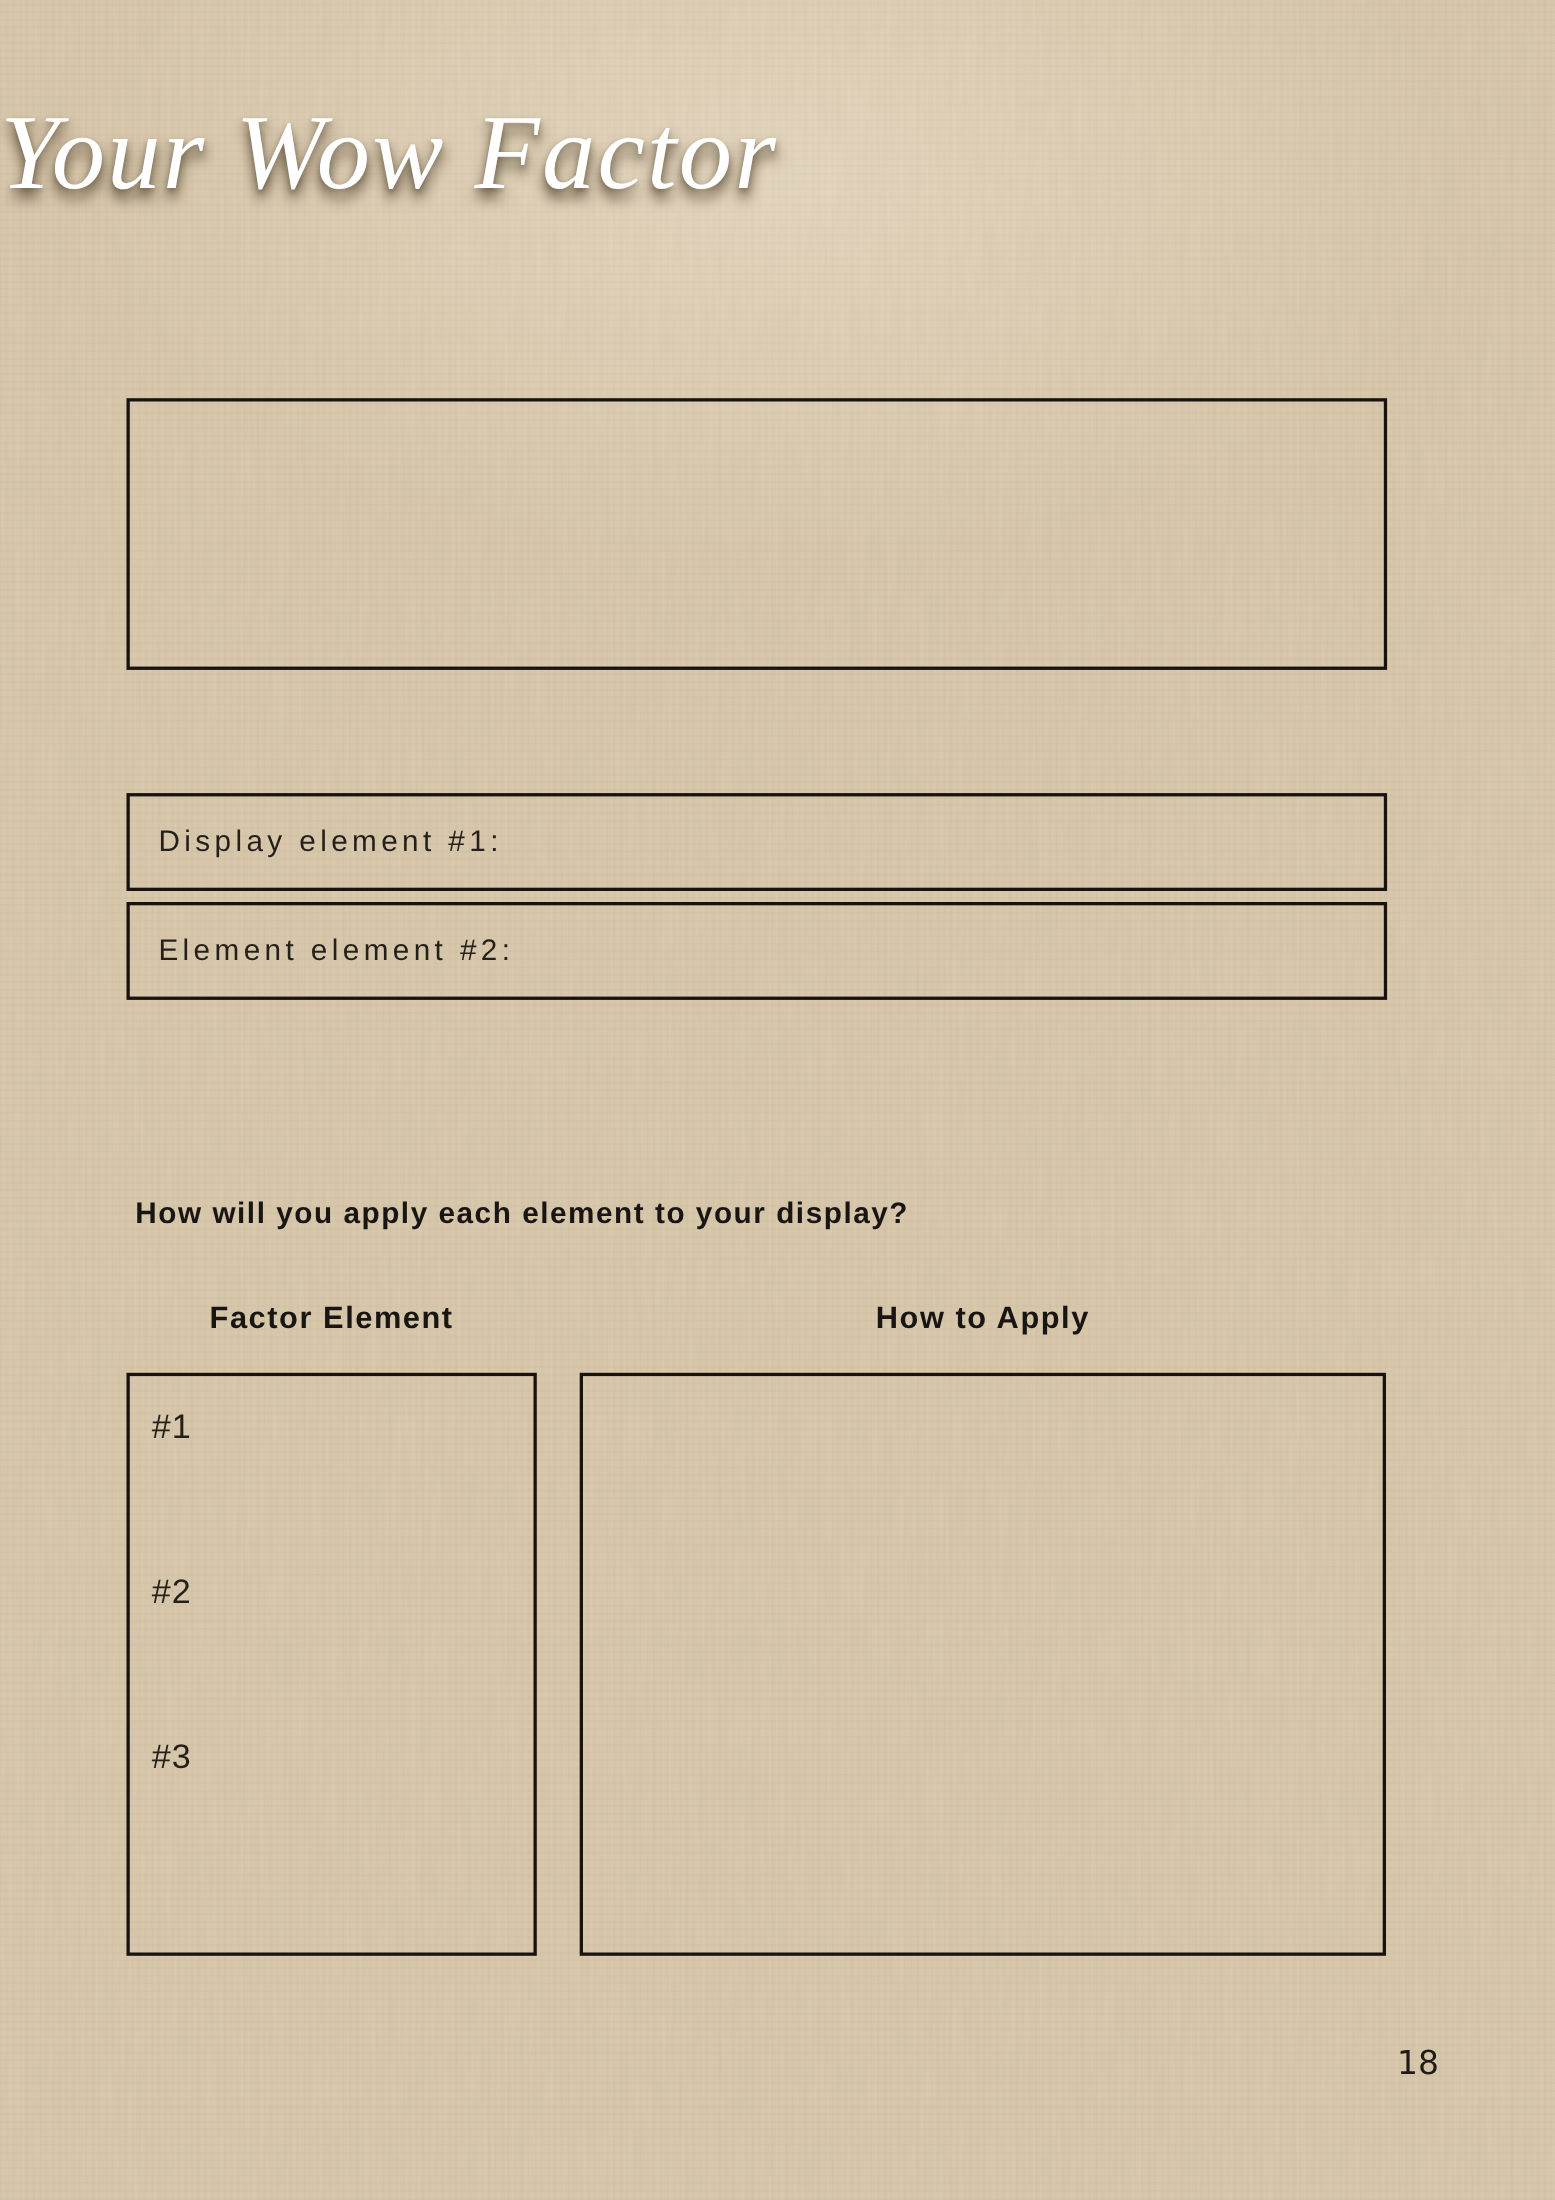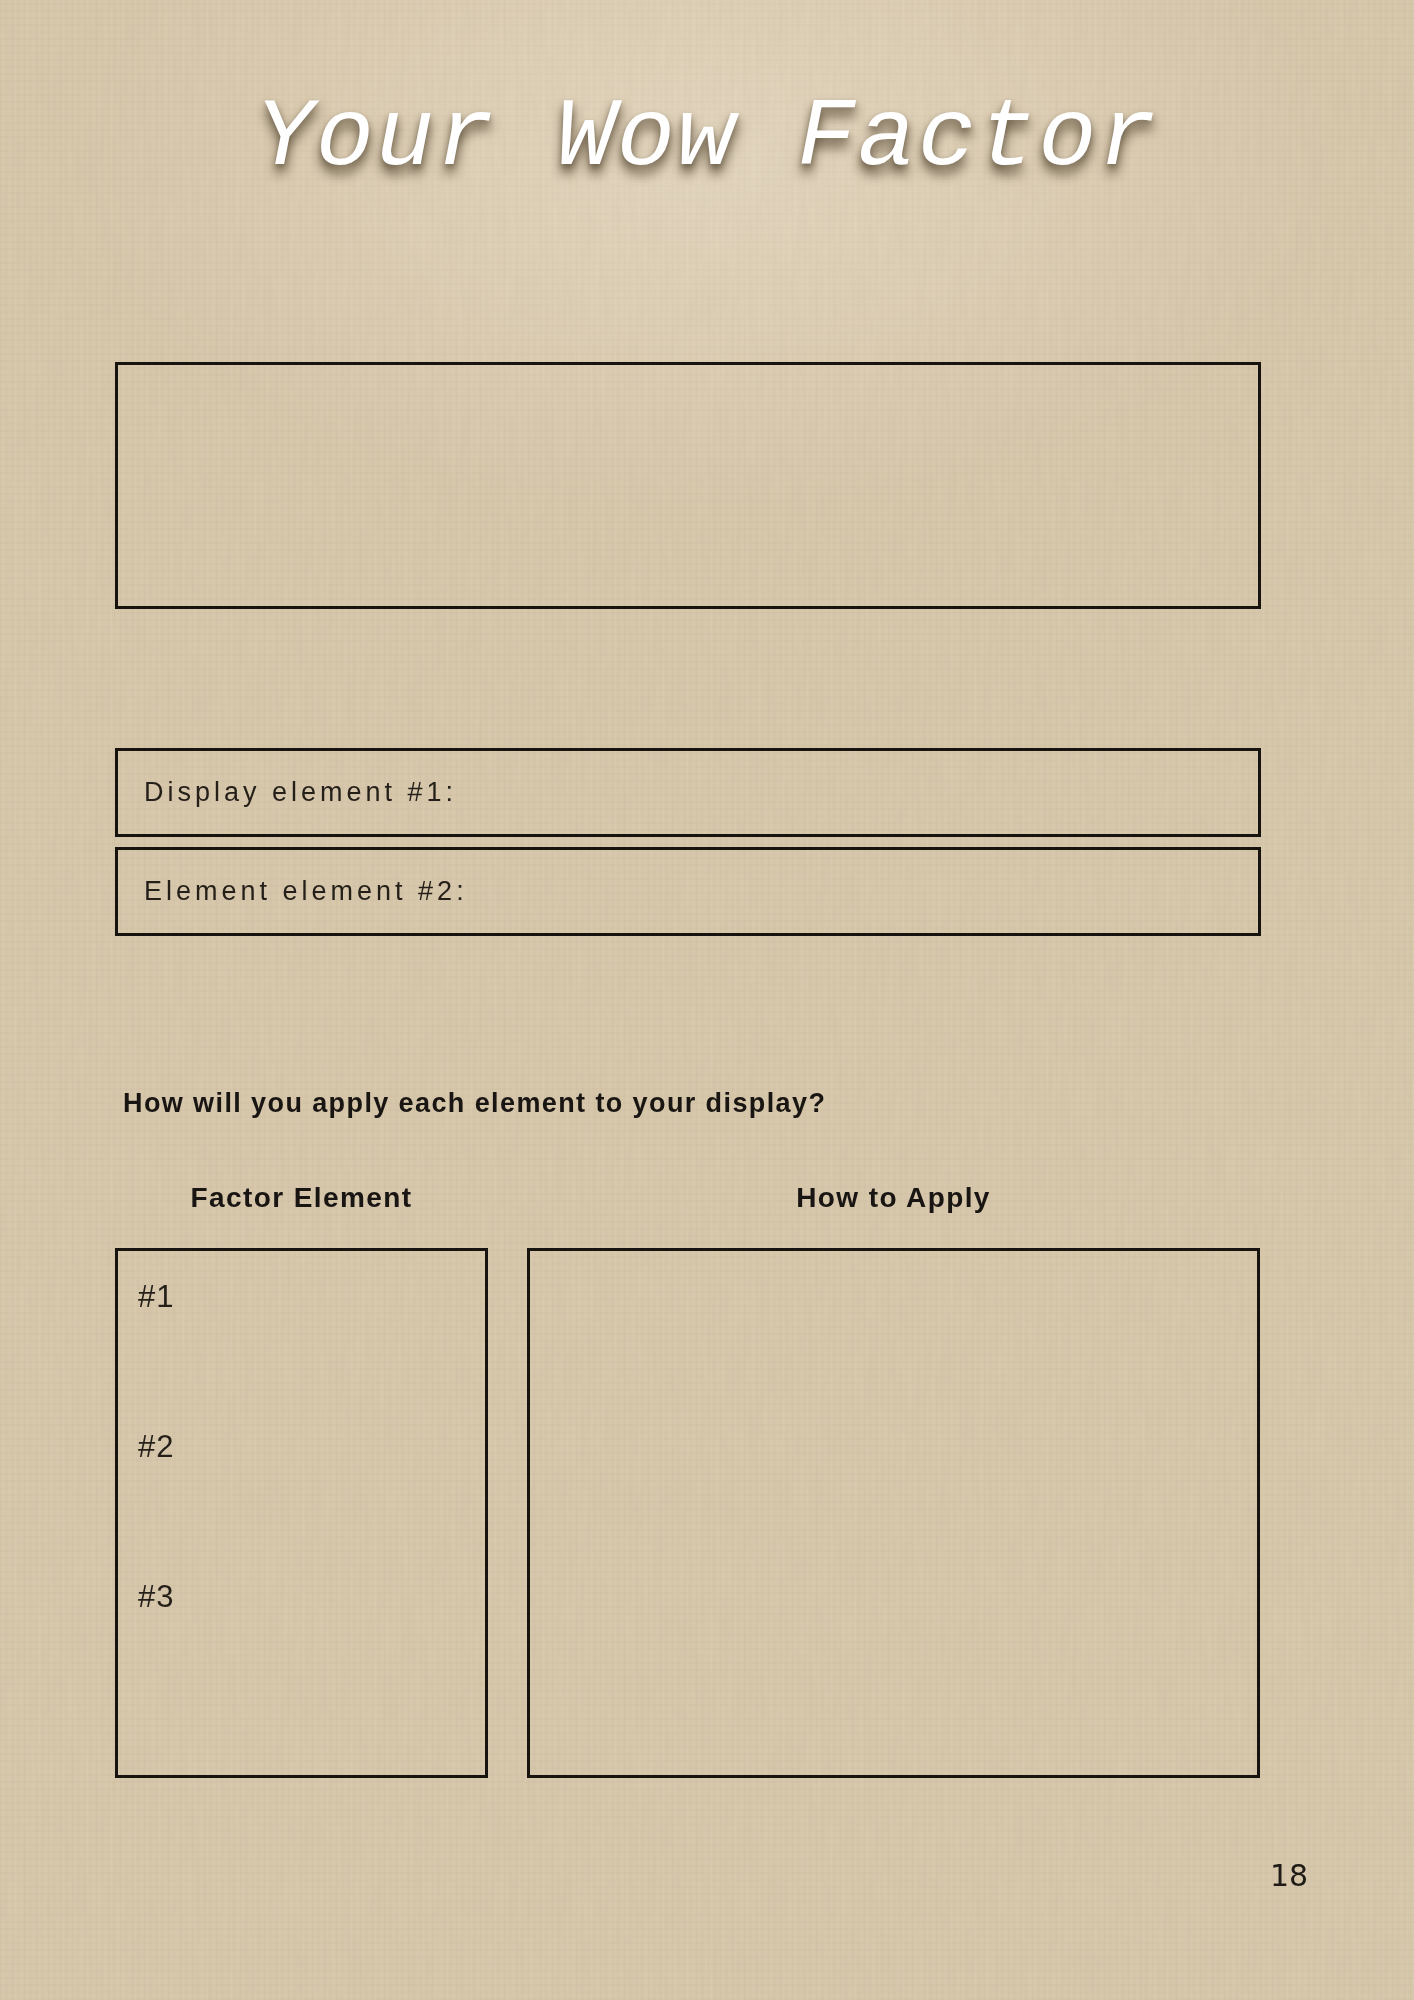--- a/index.html
+++ b/index.html
@@ -28,22 +28,21 @@
     z-index: 0;
     pointer-events: none;
   }
   .content { position: absolute; inset: 0; z-index: 1; }
 
   .title {
     position: absolute;
     top: 83px;
     left: 0;
     width: 100%;
-    text-align: center;
-    font-family: Liberation Mono, monospace;
+    font-family: Liberation Serif, serif;
     font-style: italic;
     font-weight: 400;
     font-size: 97px;
     letter-spacing: 2px;
     color: #ffffff;
     text-shadow: 0 9px 12px rgba(92,77,56,0.95), 0 3px 5px rgba(92,77,56,0.45);
     white-space: nowrap;
   }
 
   .question {
@@ -68,21 +67,20 @@
 
   .field {
     position: absolute;
     left: 115px;
     width: 1146px;
     height: 89px;
     border: 3px solid #17130e;
     box-sizing: border-box;
     display: flex;
     align-items: center;
-    margin-top: 27px;
   }
   .field-1 { top: 721px; }
   .field-2 { top: 820px; }
   .field-3 { top: 919px; }
   .field-label {
     padding-left: 26px;
     font-weight: 400;
     font-size: 27px;
     letter-spacing: 4px;
     color: #241f19;

